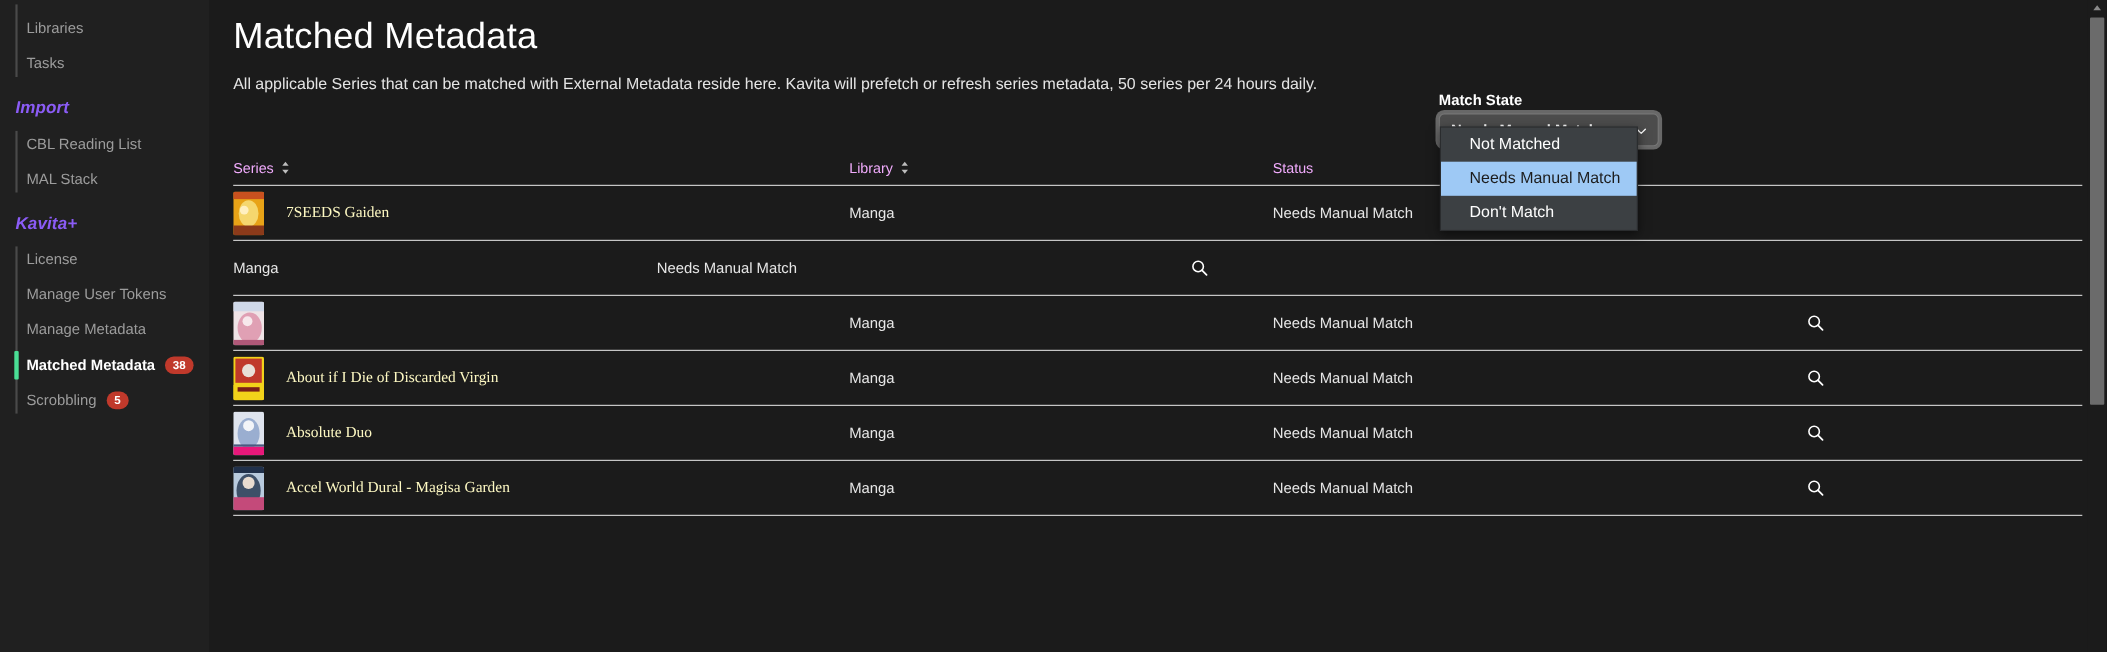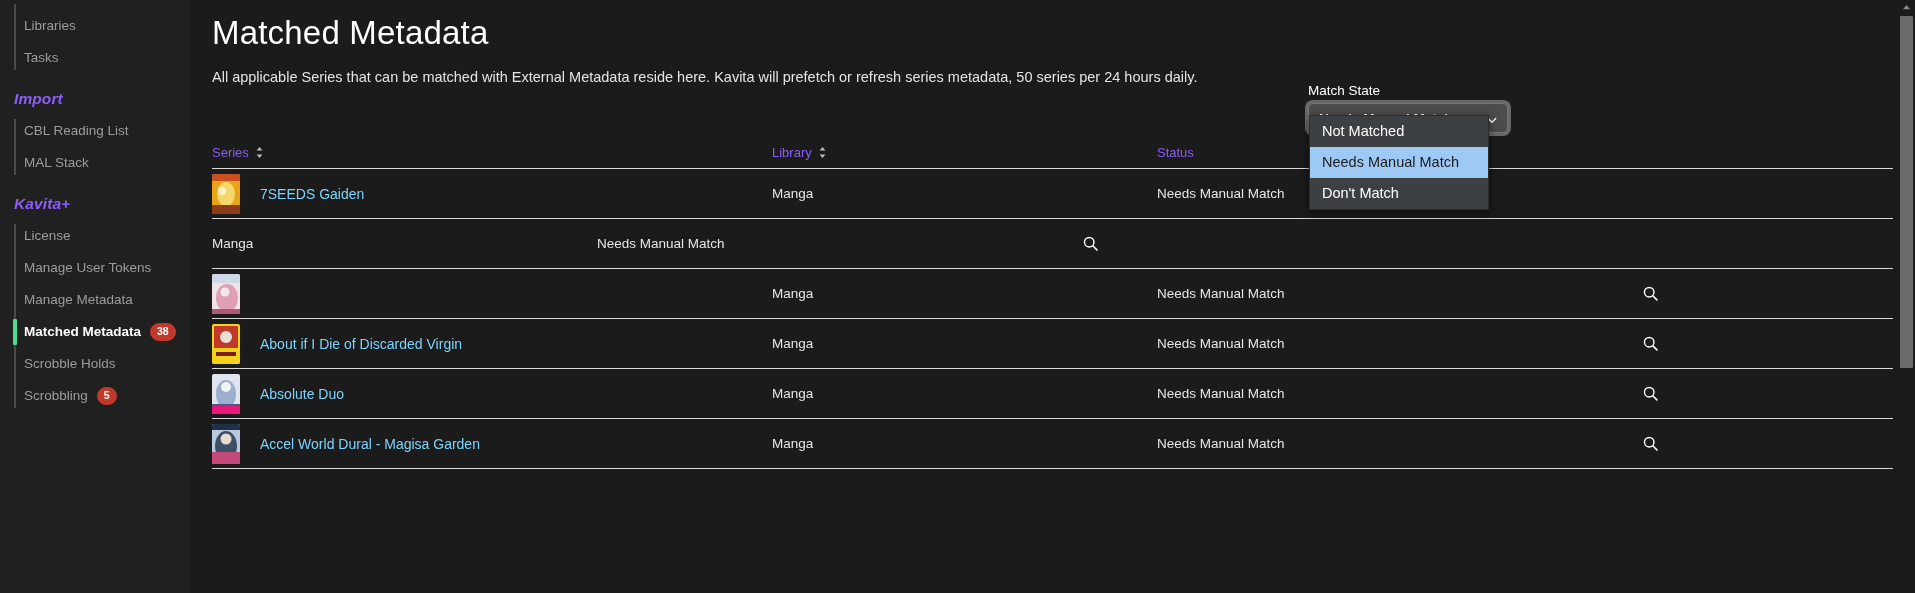--- a/index.html
+++ b/index.html
@@ -24,21 +24,21 @@
     position: absolute; left: 14px; top: 4px; bottom: 4px;
     width: 2px; background: #4a4a4a;
   }
   .nav-item {
     position: relative;
     padding: 7px 10px 7px 24px;
     font-size: 13.5px;
     color: #9c9c9c;
     line-height: 18px;
     white-space: nowrap;
-    display: flex; gap: 9px;
+    display: flex; align-items: center; gap: 9px;
     cursor: pointer;
   }
   .nav-item.active { color: #ffffff; font-weight: bold; }
   .nav-item.active .active-bar {
     position: absolute; left: 13px; top: 3px; bottom: 3px;
     width: 4px; background: #4ade95; border-radius: 1px;
   }
   .section-title {
     font-size: 15.5px; font-weight: bold; color: #8b5cf6;
     padding: 16px 10px 7px 14px; letter-spacing: .1px; font-style: italic;
@@ -61,21 +61,21 @@
     padding-top: 14px; letter-spacing: .2px;
   }
   .page-desc {
     font-size: 14.5px; color: #e4e4e4; margin-top: 17px;
   }
 
   
   .filter-wrap {
     position: absolute; left: 1118px; top: 83px; width: 200px; z-index: 40;
   }
-  .filter-label { font-size: 13.5px; color: #ffffff; margin-bottom: 5px; }
+  .filter-label { font-size: 13.5px; color: #ffffff; margin-bottom: 5px; font-weight: bold; }
   .select-box {
     position: relative;
     background: #4c4c4c;
     border: 1px solid #777;
     border-radius: 5px;
     height: 30px;
     display: flex; align-items: center; justify-content: space-between;
     padding: 0 9px 0 10px;
     box-shadow: 0 0 0 3px rgba(200,200,200,.45);
     cursor: pointer;
@@ -85,51 +85,51 @@
   }
   .chev { width: 12px; height: 12px; display:block; }
   .dropdown {
     position: absolute; top: 32px; left: 1px; width: 180px;
     background: #3c4043;
     border: 1px solid #2a2c2e;
     box-shadow: 0 3px 9px rgba(0,0,0,.55);
     overflow: hidden;
   }
   .dd-item {
-    padding: 5px 12px; font-size: 14.5px; color: #ffffff;
+    padding: 5px 26px; font-size: 14.5px; color: #ffffff;
     line-height: 21px; white-space: nowrap; cursor: pointer;
   }
   .dd-item.selected { background: #9ec9f5; color: #1c1c1c; }
 
   
   .table { margin-top: 58px; margin-right: 22px; }
   .tr {
     display: flex; align-items: center;
     border-bottom: 1px solid #d9d9d9;
     min-height: 50px;
   }
   .thead .tr { min-height: 26px; border-bottom: 1px solid #d9d9d9; }
   .th {
-    font-size: 13px; color: #8b5cf6;
+    font-size: 13px; color: #f0abfc;
     display: flex; align-items: center; gap: 6px;
     padding-bottom: 7px;
   }
   .td { font-size: 13.5px; color: #e6e6e6; }
   .c-series  { width: 560px; flex: 0 0 560px; }
   .c-library { width: 375px; flex: 0 0 375px; }
   .c-status  { width: 480px; flex: 0 0 480px; margin-left: 10px; }
   .c-action  { flex: 1; }
   .sort-ico { display:inline-block; width:9px; height:13px; }
   .row-series { display: flex; align-items: center; gap: 20px; }
   .thumb {
     width: 28px; height: 40px; border-radius: 2px;
     flex: 0 0 28px; overflow: hidden; display: block;
   }
   .series-link {
-    color: #7dd3fc; font-size: 14px; text-decoration: none; white-space: nowrap;
+    color: #fef9c3; font-size: 14px; text-decoration: none; white-space: nowrap; font-family: Liberation Serif, serif;
   }
   .search-btn {
     width: 22px; height: 22px; display: inline-flex;
     align-items: center; justify-content: center; cursor: pointer;
     margin-left: 2px;
   }
   .tbody .tr { height: 50px; }
 
   
   .scrollbar {
@@ -183,23 +183,20 @@
       <div class="nav-item">
         <span>Manage User Tokens</span>
       </div>
       <div class="nav-item">
         <span>Manage Metadata</span>
       </div>
       <div class="nav-item active">
         <span class="active-bar"></span>
         <span>Matched Metadata</span>
         <span class="badge">38</span>
-      </div>
-      <div class="nav-item">
-        <span>Scrobble Holds</span>
       </div>
       <div class="nav-item">
         <span>Scrobbling</span>
         <span class="badge">5</span>
       </div>
     </div>
   </nav>
 
   <main class="main">
 

